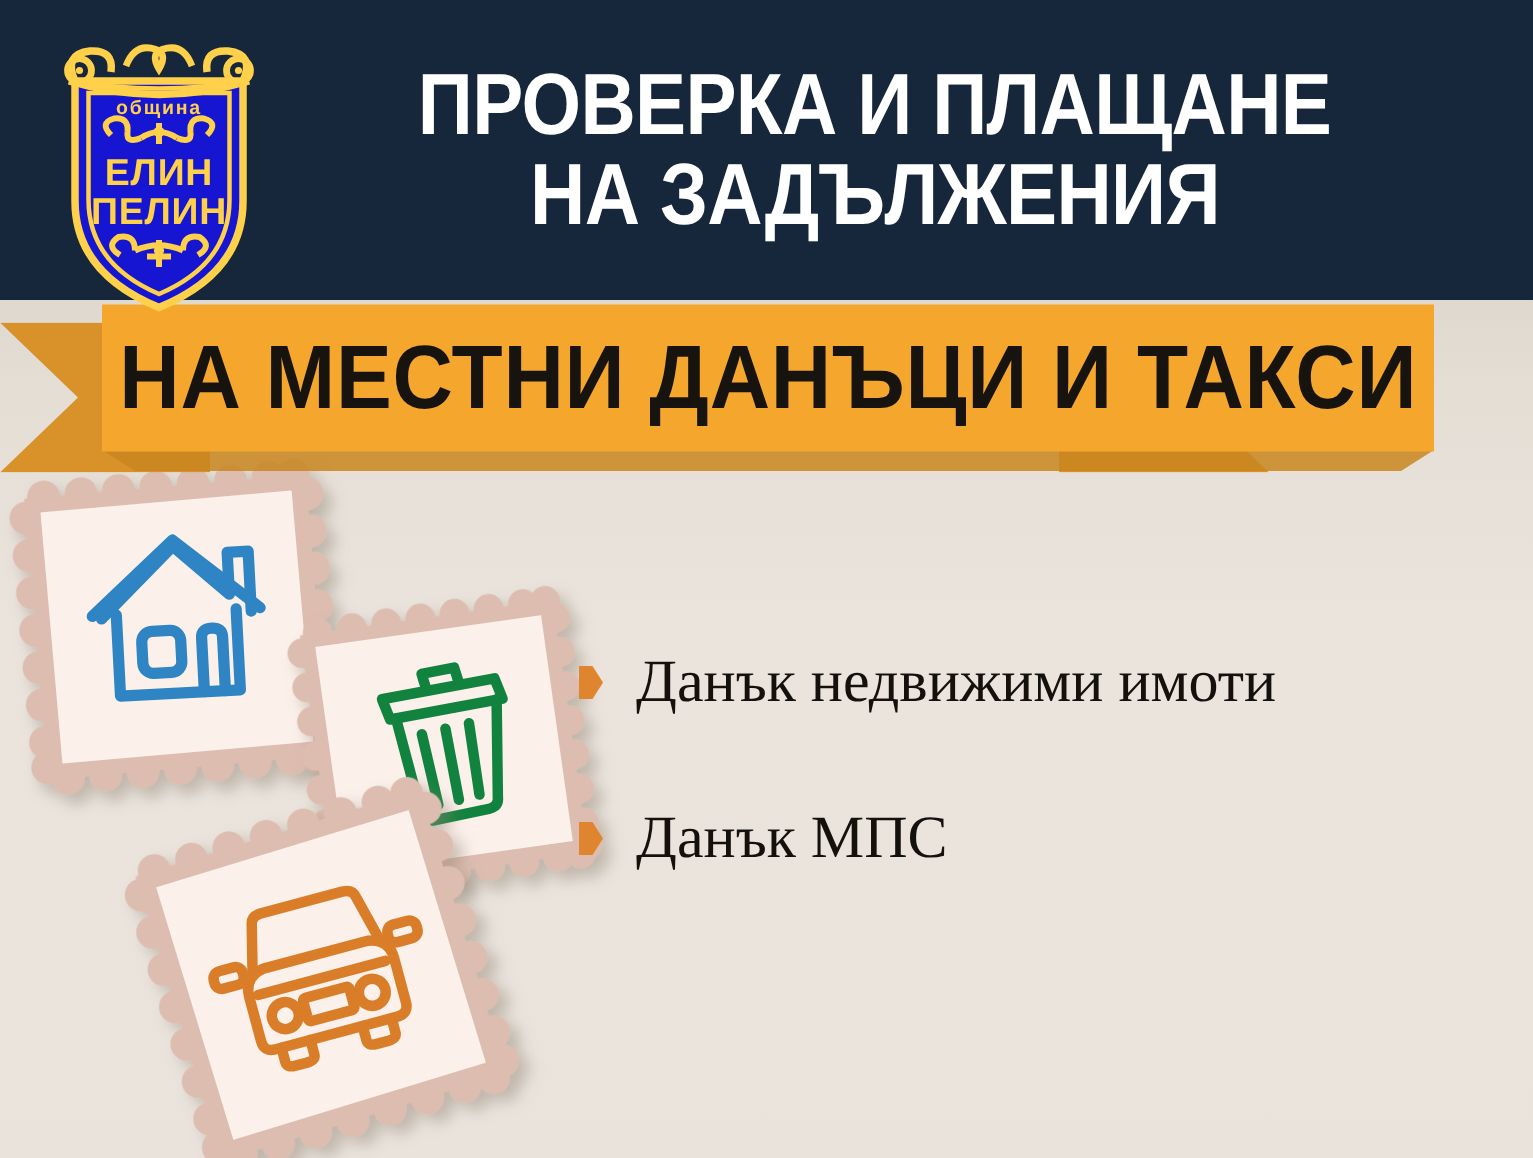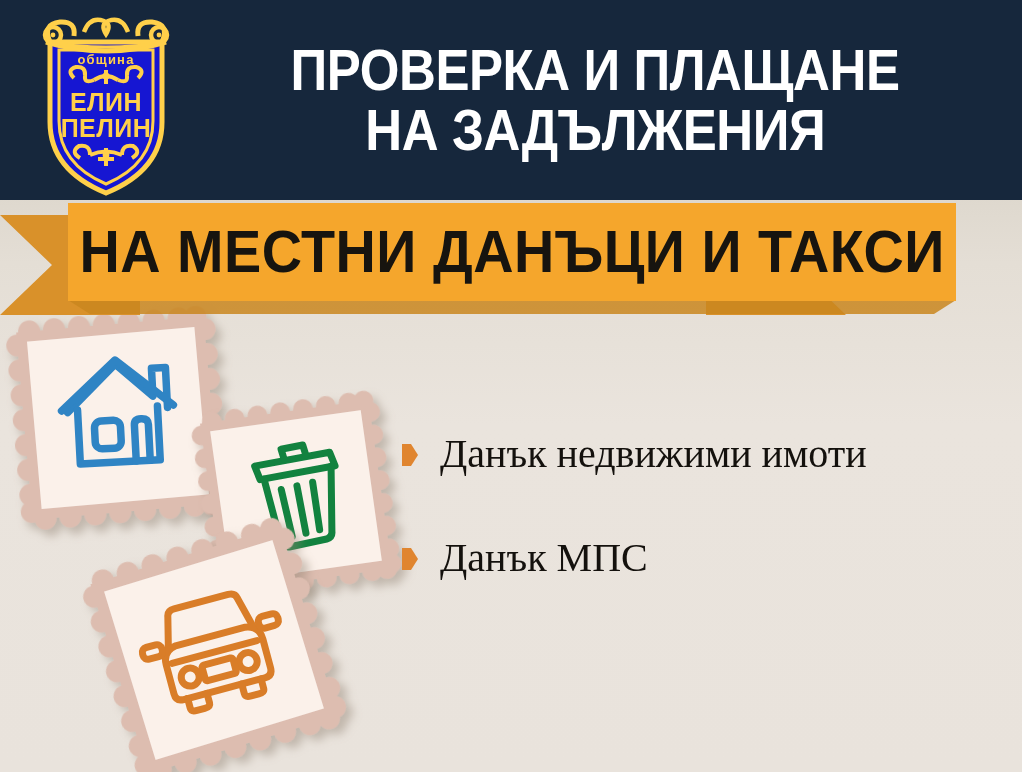--- a/index.html
+++ b/index.html
@@ -12,25 +12,25 @@
     position:relative;width:1022px;height:772px;overflow:hidden;
     background:linear-gradient(180deg,#c6c0b2 0%,#d6d0c4 14%,#e4ded5 34%,#eae4dd 55%,#e9e3dc 100%);
   }
 
   
   .header-band{
     position:absolute;left:0;top:0;width:1022px;height:200px;
     background:#16273c;z-index:3;
   }
   .logo-wrap{
-    position:absolute;left:26px;top:12px;width:160px;height:185px;z-index:6;
+    position:absolute;left:26px;top:24px;width:160px;height:185px;z-index:6;
   }
   .logo-wrap svg{display:block;width:160px;height:185px;}
   .title-block{
-    position:absolute;left:190px;top:20px;width:810px;height:160px;
+    position:absolute;left:178px;top:20px;width:810px;height:160px;
     display:flex;flex-direction:column;align-items:center;justify-content:center;
     z-index:6;
   }
   .title-line{
     color:#ffffff;
     font-family:"Liberation Sans Narrow","Liberation Sans",sans-serif;
     font-weight:700;
     font-size:58px;
     line-height:1.03;
     letter-spacing:-0.5px;
@@ -70,21 +70,21 @@
     letter-spacing:0.5px;white-space:nowrap;
     transform:scaleX(0.93);transform-origin:center;
   }
 
   
   .stamp{position:absolute;z-index:2;}
   .stamp svg{display:block;overflow:visible;}
 
   
   .bullets{
-    position:absolute;left:402px;top:428px;width:610px;z-index:5;
+    position:absolute;left:386px;top:428px;width:610px;z-index:5;
   }
   .bullet-row{
     display:flex;align-items:center;height:52px;margin-bottom:52px;
   }
   .bullet-row:last-child{margin-bottom:0;align-items:center;}
   .bullet-mark{
     width:16px;height:22px;flex:0 0 16px;margin-right:22px;margin-top:2px;
     background:#e0852f;
     clip-path:polygon(0 0,9px 0,16px 11px,9px 22px,0 22px);
   }

